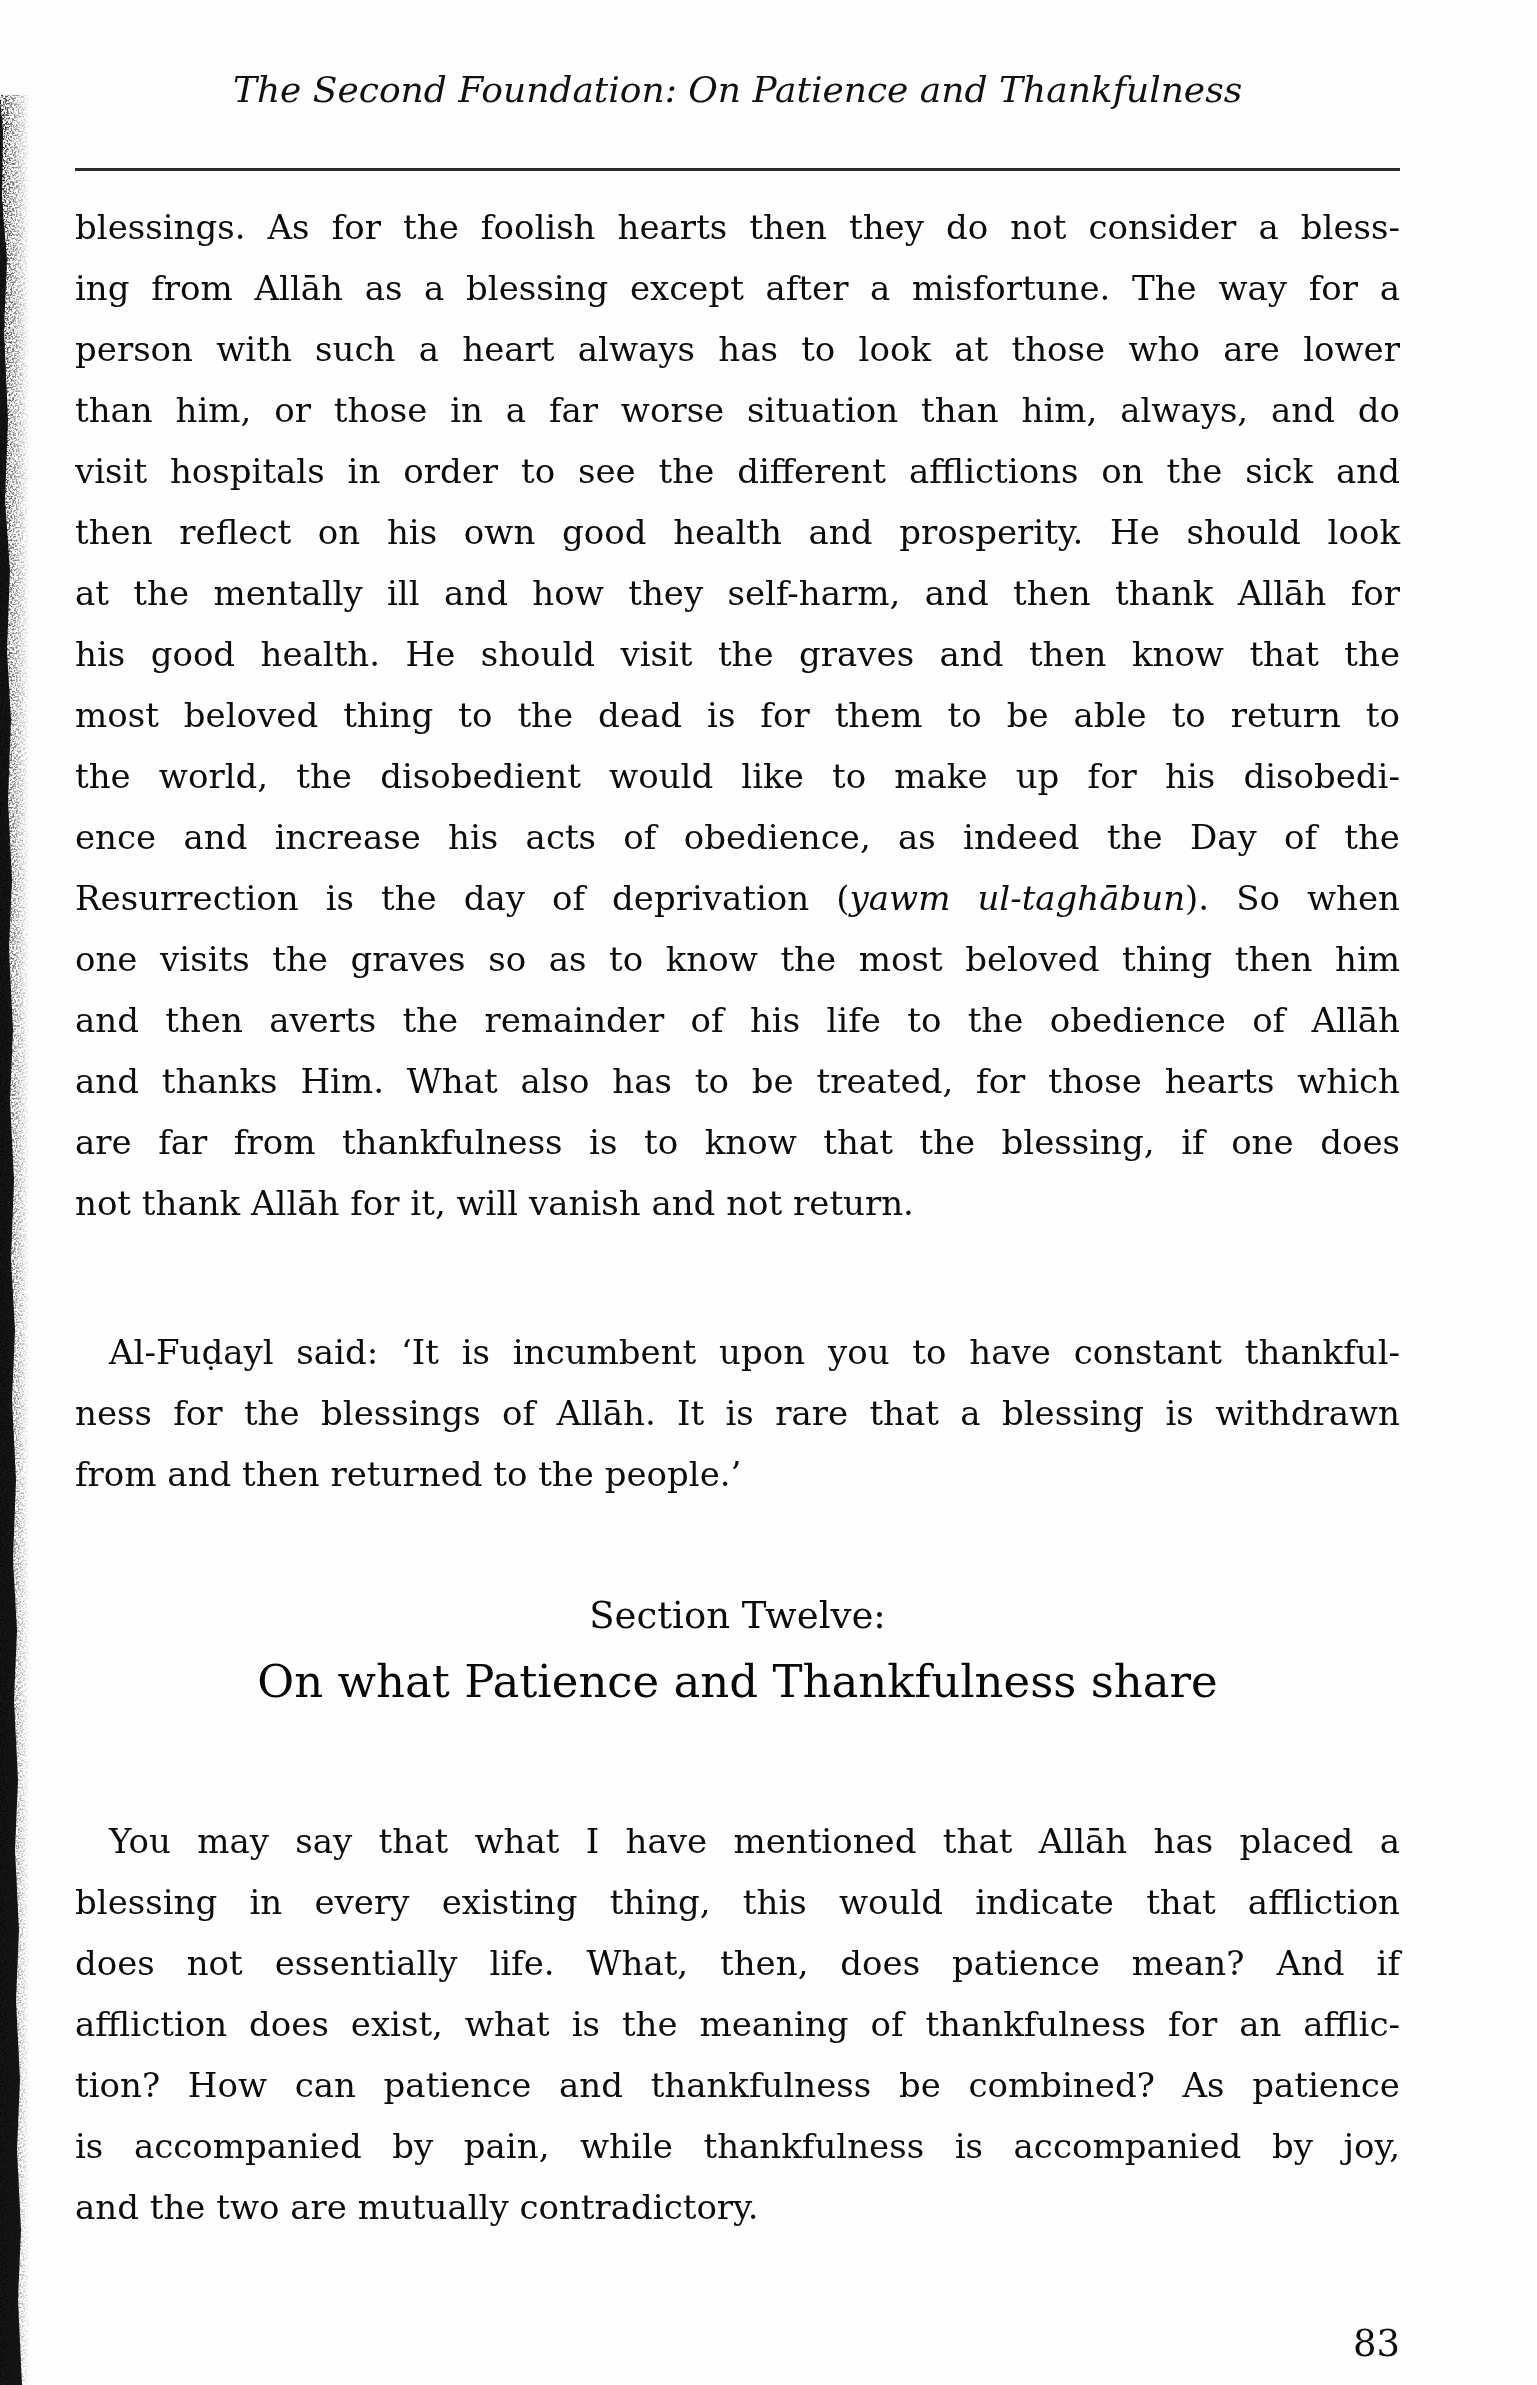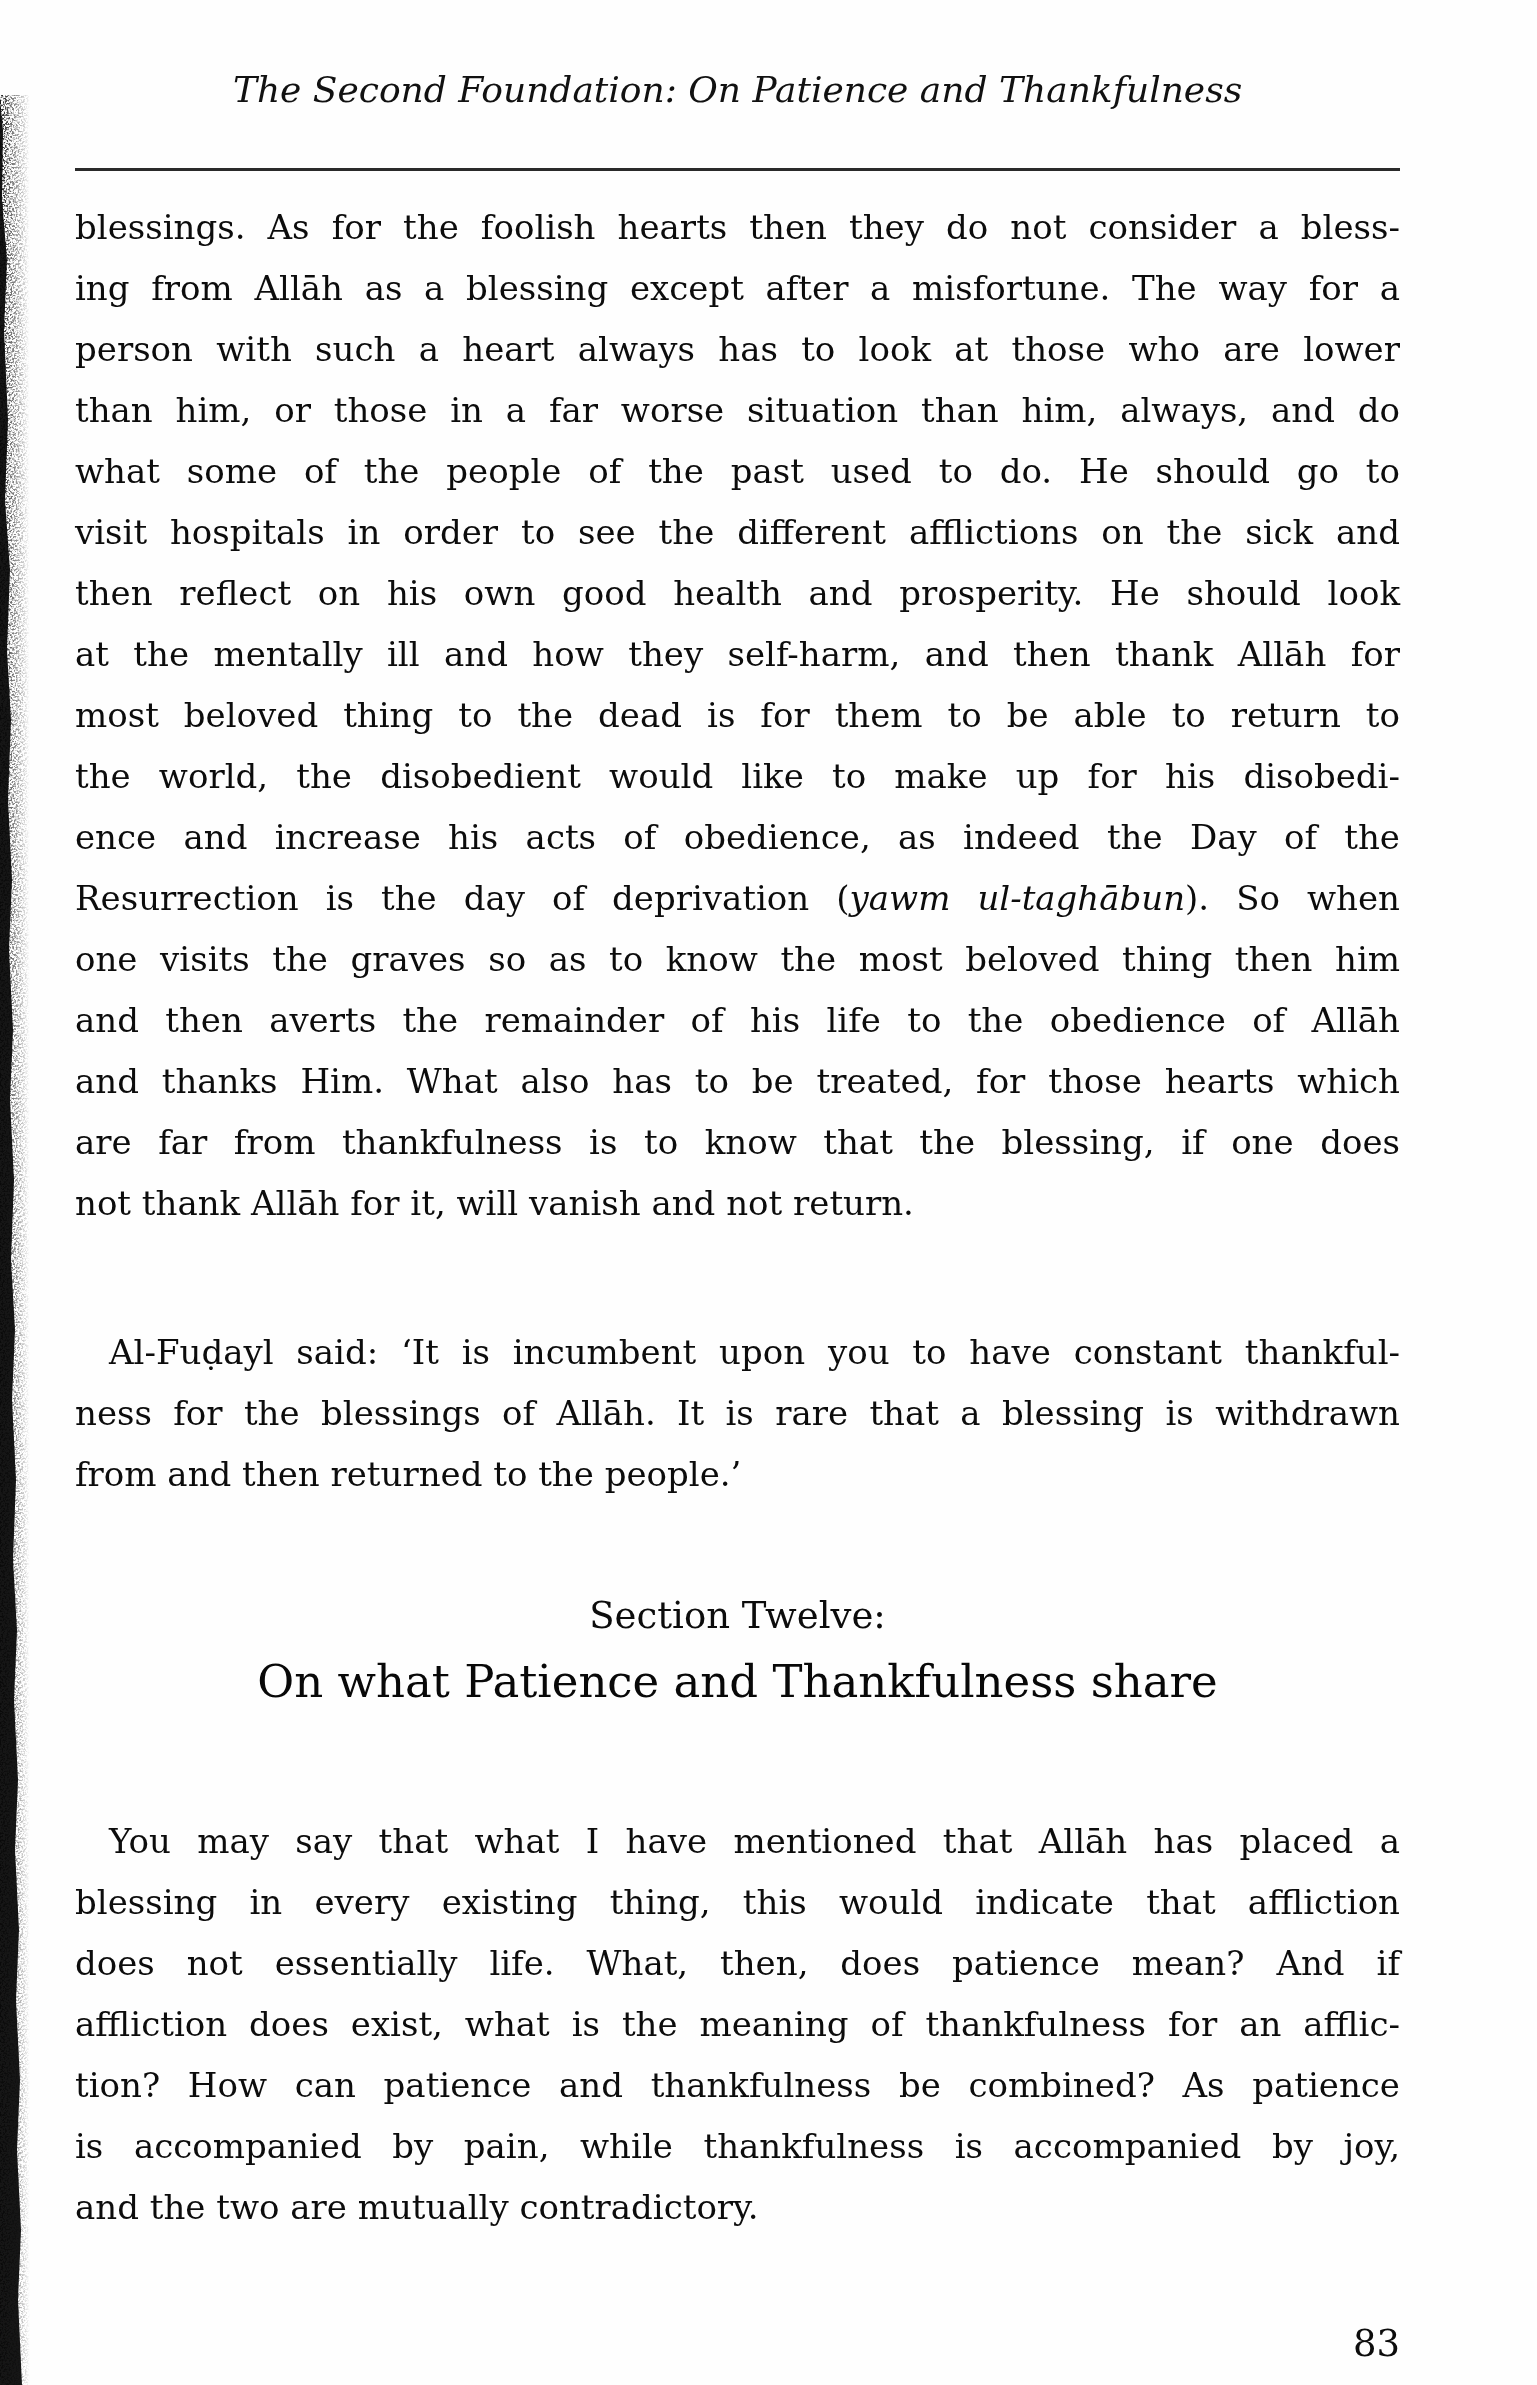--- a/index.html
+++ b/index.html
@@ -92,24 +92,24 @@
 
     <div class="running-header">The Second Foundation: On Patience and Thankfulness</div>
 
     <div class="header-rule"></div>
 
     <div class="para para-1">
         <div class="tline"><span>blessings. As for the foolish hearts then they do not consider a bless-</span></div>
         <div class="tline"><span>ing from Allāh as a blessing except after a misfortune. The way for a</span></div>
         <div class="tline"><span>person with such a heart always has to look at those who are lower</span></div>
         <div class="tline"><span>than him, or those in a far worse situation than him, always, and do</span></div>
-        <div class="tline"><span>what some of the people of the past used to do. He should go to</span></div>
         <div class="tline"><span>visit hospitals in order to see the different afflictions on the sick and</span></div>
         <div class="tline"><span>then reflect on his own good health and prosperity. He should look</span></div>
         <div class="tline"><span>at the mentally ill and how they self-harm, and then thank Allāh for</span></div>
+        <div class="tline"><span>his good health. He should visit the graves and then know that the</span></div>
         <div class="tline"><span>most beloved thing to the dead is for them to be able to return to</span></div>
         <div class="tline"><span>the world, the disobedient would like to make up for his disobedi-</span></div>
         <div class="tline"><span>ence and increase his acts of obedience, as indeed the Day of the</span></div>
         <div class="tline"><span>Resurrection is the day of deprivation (</span><em>yawm ul-taghābun</em><span>). So when</span></div>
         <div class="tline"><span>one visits the graves so as to know the most beloved thing then him</span></div>
         <div class="tline"><span>and then averts the remainder of his life to the obedience of Allāh</span></div>
         <div class="tline"><span>and thanks Him. What also has to be treated, for those hearts which</span></div>
         <div class="tline"><span>are far from thankfulness is to know that the blessing, if one does</span></div>
         <div class="tline tline-last"><span>not thank Allāh for it, will vanish and not return.</span></div>
       </div>

